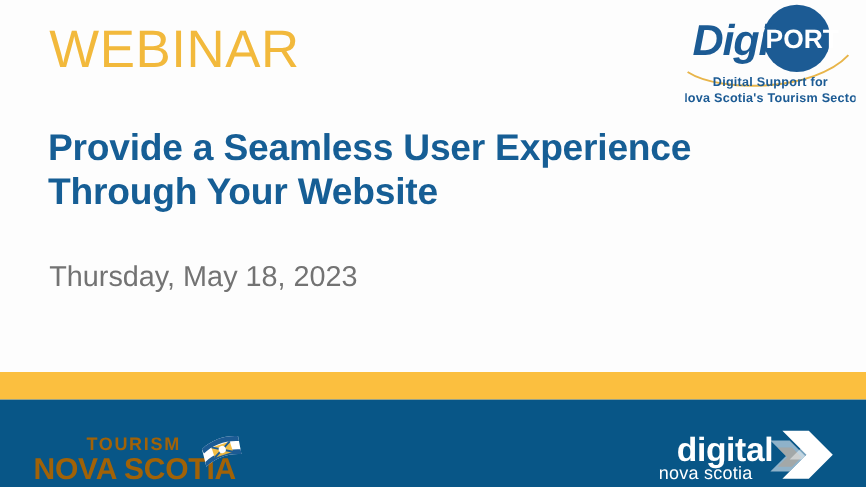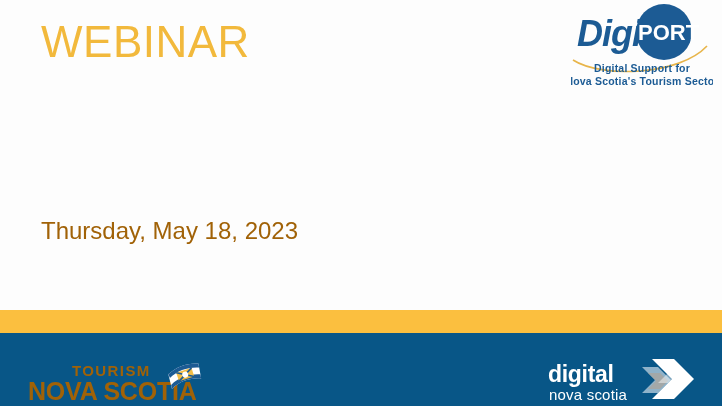--- a/index.html
+++ b/index.html
@@ -55,21 +55,21 @@
   }
   .headline .l2 { display: block; }
 
   .datetime {
     position: absolute;
     left: 26px;
     top: 214px;
     font-size: 24px;
     line-height: 33px;
     font-weight: 400;
-    color: #a16207;
+    color: #737373;
   }
   .datetime .time { display: block; }
 
   
   .digiport {
     position: absolute;
     left: 556px;
     top: 2px;
     width: 142px;
     height: 88px;
@@ -135,23 +135,23 @@
   .dns {
     position: absolute;
     left: 548px;
     top: 362px;
     width: 160px;
     height: 42px;
     color: #ffffff;
   }
   .dns-top {
     position: absolute;
-    left: 0;
+    left: 16px;
     top: 0;
-    font-size: 23px;
+    font-size: 28px;
     line-height: 25px;
     font-weight: 700;
     letter-spacing: -0.3px;
   }
   .dns-bottom {
     position: absolute;
     left: 1px;
     top: 24px;
     font-size: 15px;
     line-height: 17px;
@@ -168,20 +168,24 @@
 </style>
 </head>
 <body>
 
 <div class="slide">
 
   <div class="content">
 
     <div class="eyebrow">WEBINAR</div>
 
+    <div class="headline">
+      <span>Provide a Seamless User Experience</span>
+      <span class="l2">Through Your Website</span>
+    </div>
 
     <div class="datetime">
       <span>Thursday, May 18, 2023</span>
     </div>
 
     <div class="digiport">
       <svg width="142" height="88" viewBox="0 0 142 88" xmlns="http://www.w3.org/2000/svg">
 
         <path d="M2 58 C 30 76, 108 74, 136 44" fill="none" stroke="#e8b54a" stroke-width="1.6"></path>
 

